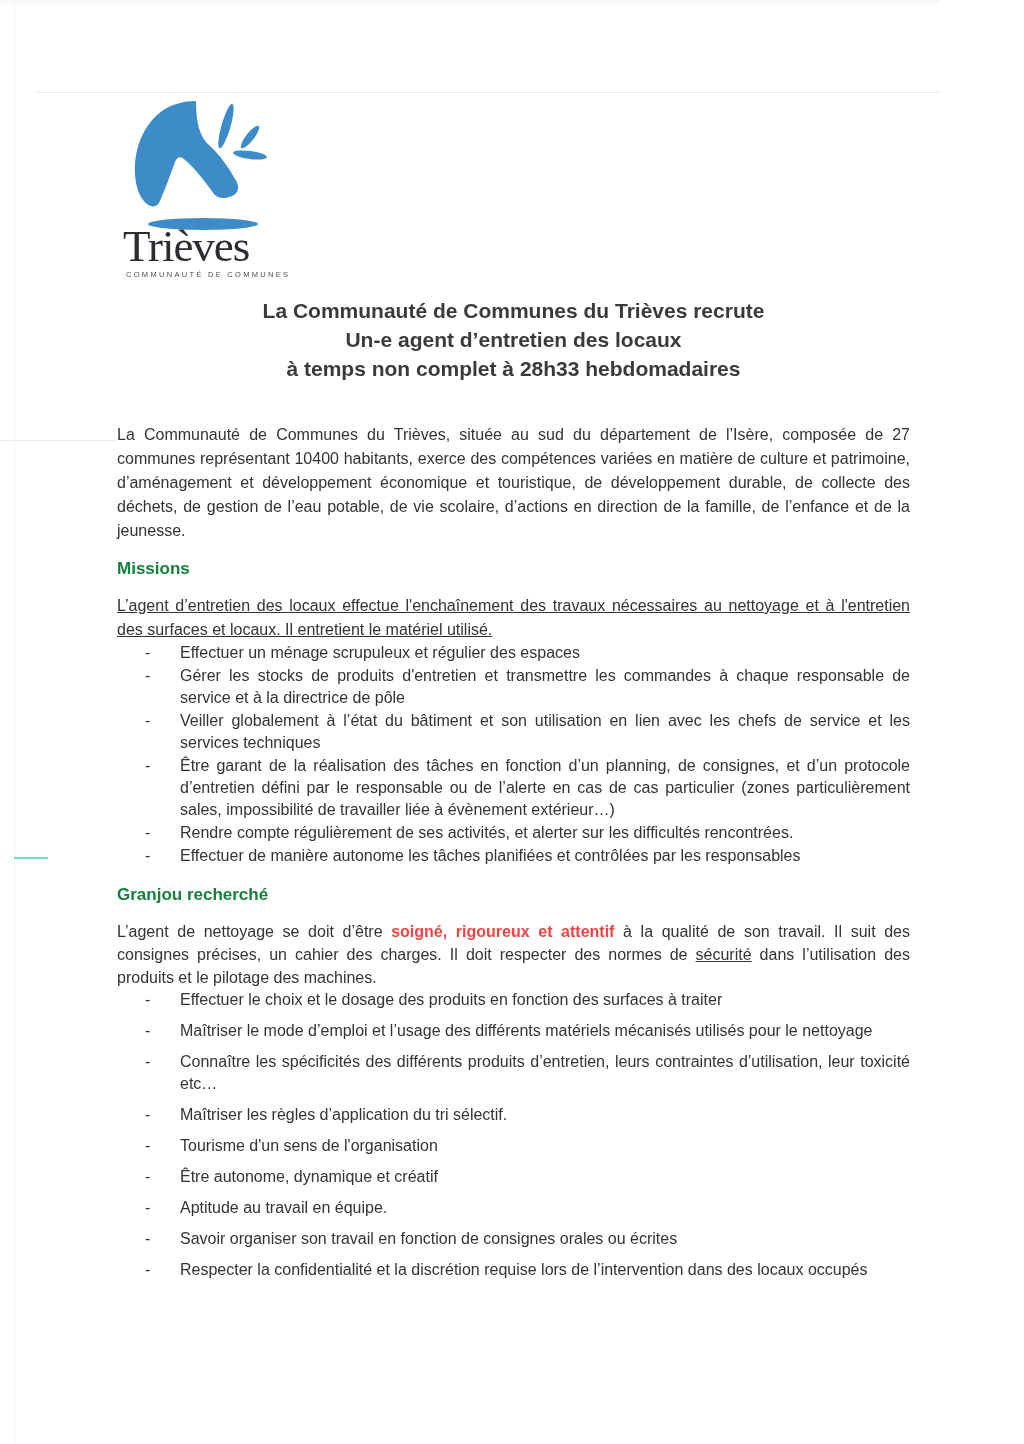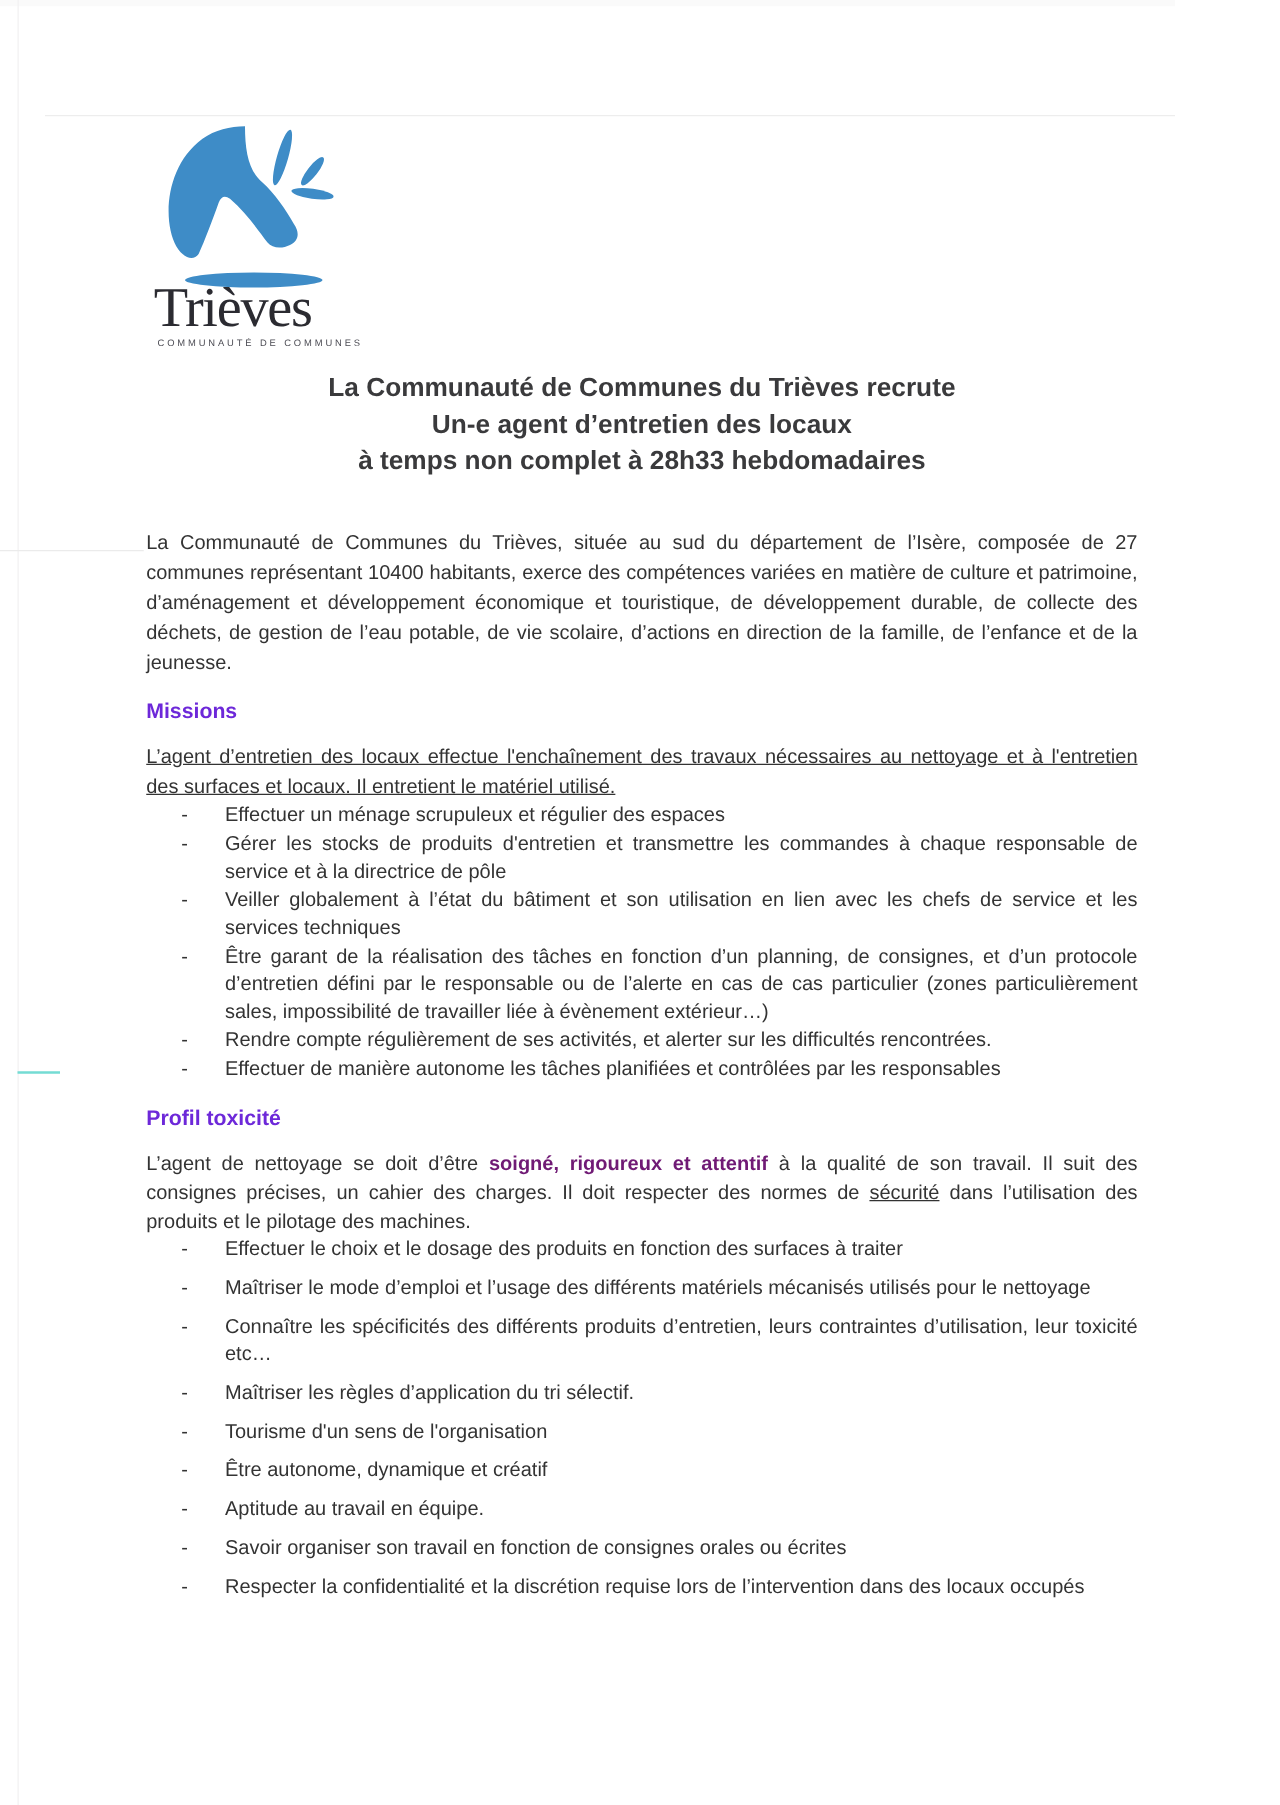--- a/index.html
+++ b/index.html
@@ -36,41 +36,41 @@
   
   .content{position:absolute;left:117px;top:0;width:793px;padding-top:296px;}
   .doc-title{
     text-align:center;font-weight:bold;
     font-size:21px;line-height:29px;color:#3a3a3c;
   }
   p{margin:0;}
   .para{font-size:16px;line-height:24px;text-align:justify;}
   .intro{margin-top:40px;}
   .section-h{
-    margin-top:16px;font-size:17px;font-weight:bold;color:#6d28d9;
+    margin-top:16px;font-size:17px;font-weight:bold;color:#15803d;
   }
   .missions-intro{margin-top:15px;text-decoration:underline;}
   .locations{
     margin-top:16px;font-weight:bold;line-height:28px;color:#343436;
   }
   ul.bullets{
     list-style:none;margin:0;padding:0 0 0 28px;
     font-size:16px;line-height:22px;
   }
   .missions-list{margin-top:9px;}
   .missions-list li{margin-bottom:1px;}
   .profile-list{margin-top:13px;font-size:15.5px;}
   .profile-list li{margin-bottom:9px;}
   ul.bullets li{display:flex;}
   .dash{flex:0 0 35px;}
   .btext{flex:1;text-align:justify;}
   .profil-h{margin-top:18px;}
   .profile-intro{margin-top:15px;line-height:23px;}
   .u{text-decoration:underline;}
-  strong{font-weight:bold;color:#701a75;}
+  strong{font-weight:bold;color:#ef4444;}
 </style>
 </head>
 <body>
 
 <div class="page">
 
   <div class="artifact art-topband"></div>
   <div class="artifact art-hline-top"></div>
   <div class="artifact art-vline-left"></div>
   <div class="artifact art-hline-mid"></div>
@@ -133,21 +133,21 @@
       <li>
         <span class="dash">-</span>
         <span class="btext">Rendre compte régulièrement de ses activités, et alerter sur les difficultés rencontrées.</span>
       </li>
       <li>
         <span class="dash">-</span>
         <span class="btext">Effectuer de manière autonome les tâches planifiées et contrôlées par les responsables</span>
       </li>
     </ul>
 
-    <div class="section-h profil-h">Profil toxicité</div>
+    <div class="section-h profil-h">Granjou recherché</div>
 
     <p class="para profile-intro"><span>L’agent de nettoyage se doit d’être </span><strong>soigné, rigoureux et attentif</strong><span> à la qualité de son travail. Il suit des consignes précises, un cahier des charges. Il doit respecter des normes de </span><span class="u">sécurité</span><span> dans l’utilisation des produits et le pilotage des machines.</span></p>
 
     <ul class="bullets profile-list">
       <li>
         <span class="dash">-</span>
         <span class="btext">Effectuer le choix et le dosage des produits en fonction des surfaces à traiter</span>
       </li>
       <li>
         <span class="dash">-</span>

